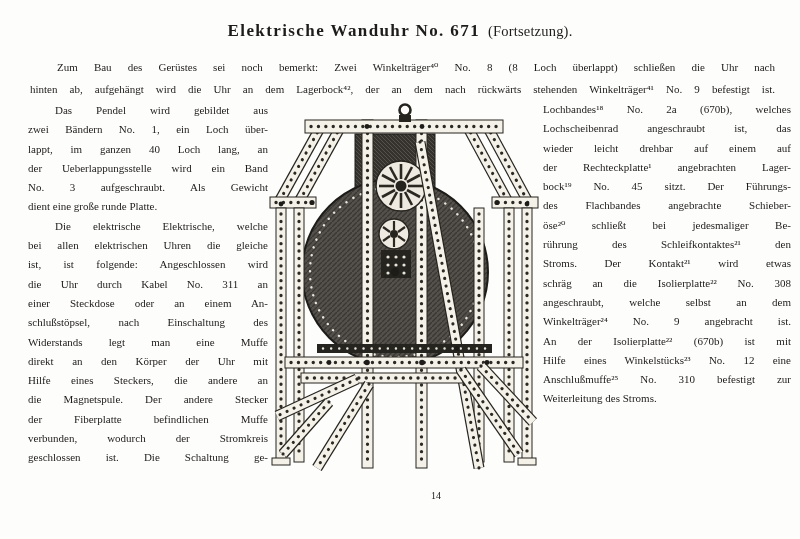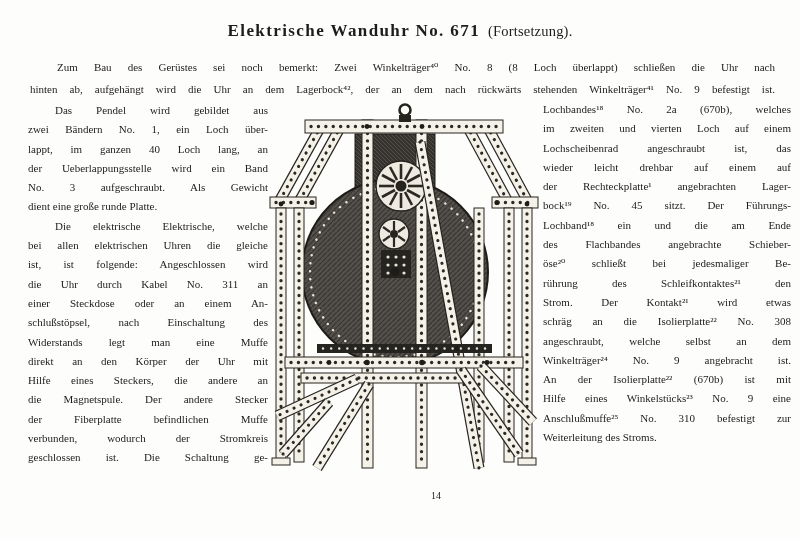--- a/index.html
+++ b/index.html
@@ -93,35 +93,33 @@
         <div class="line">die Magnetspule. Der andere Stecker</div>
         <div class="line">der Fiberplatte befindlichen Muffe</div>
         <div class="line">verbunden, wodurch der Stromkreis</div>
         <div class="line">geschlossen ist. Die Schaltung ge-</div>
       </div>
     </div>
 
   <div id="rightcol" class="textblock">
       <div class="para">
         <div class="line">Lochbandes¹⁸ No. 2a (670b), welches</div>
-        <div class="line">im zweiten und vierten Loch auf einem</div>
         <div class="line">Lochscheibenrad angeschraubt ist, das</div>
         <div class="line">wieder leicht drehbar auf einem auf</div>
         <div class="line">der Rechteckplatte¹ angebrachten Lager-</div>
         <div class="line">bock¹⁹ No. 45 sitzt. Der Führungs-</div>
-        <div class="line">Lochband¹⁸ ein und die am Ende</div>
         <div class="line">des Flachbandes angebrachte Schieber-</div>
         <div class="line">öse²⁰ schließt bei jedesmaliger Be-</div>
         <div class="line">rührung des Schleifkontaktes²¹ den</div>
-        <div class="line">Strom. Der Kontakt²¹ wird etwas</div>
+        <div class="line">Stroms. Der Kontakt²¹ wird etwas</div>
         <div class="line">schräg an die Isolierplatte²² No. 308</div>
         <div class="line">angeschraubt, welche selbst an dem</div>
         <div class="line">Winkelträger²⁴ No. 9 angebracht ist.</div>
         <div class="line">An der Isolierplatte²² (670b) ist mit</div>
-        <div class="line">Hilfe eines Winkelstücks²³ No. 9 eine</div>
+        <div class="line">Hilfe eines Winkelstücks²³ No. 12 eine</div>
         <div class="line">Anschlußmuffe²⁵ No. 310 befestigt zur</div>
         <div class="line nj">Weiterleitung des Stroms.</div>
       </div>
     </div>
 
   <div id="figurebox">
     <svg viewBox="0 0 274 390" width="274" height="390" xmlns="http://www.w3.org/2000/svg">
       <defs>
         <pattern id="hatchD" patternUnits="userSpaceOnUse" width="5" height="5">
           <rect width="5" height="5" fill="#54514c"></rect>

